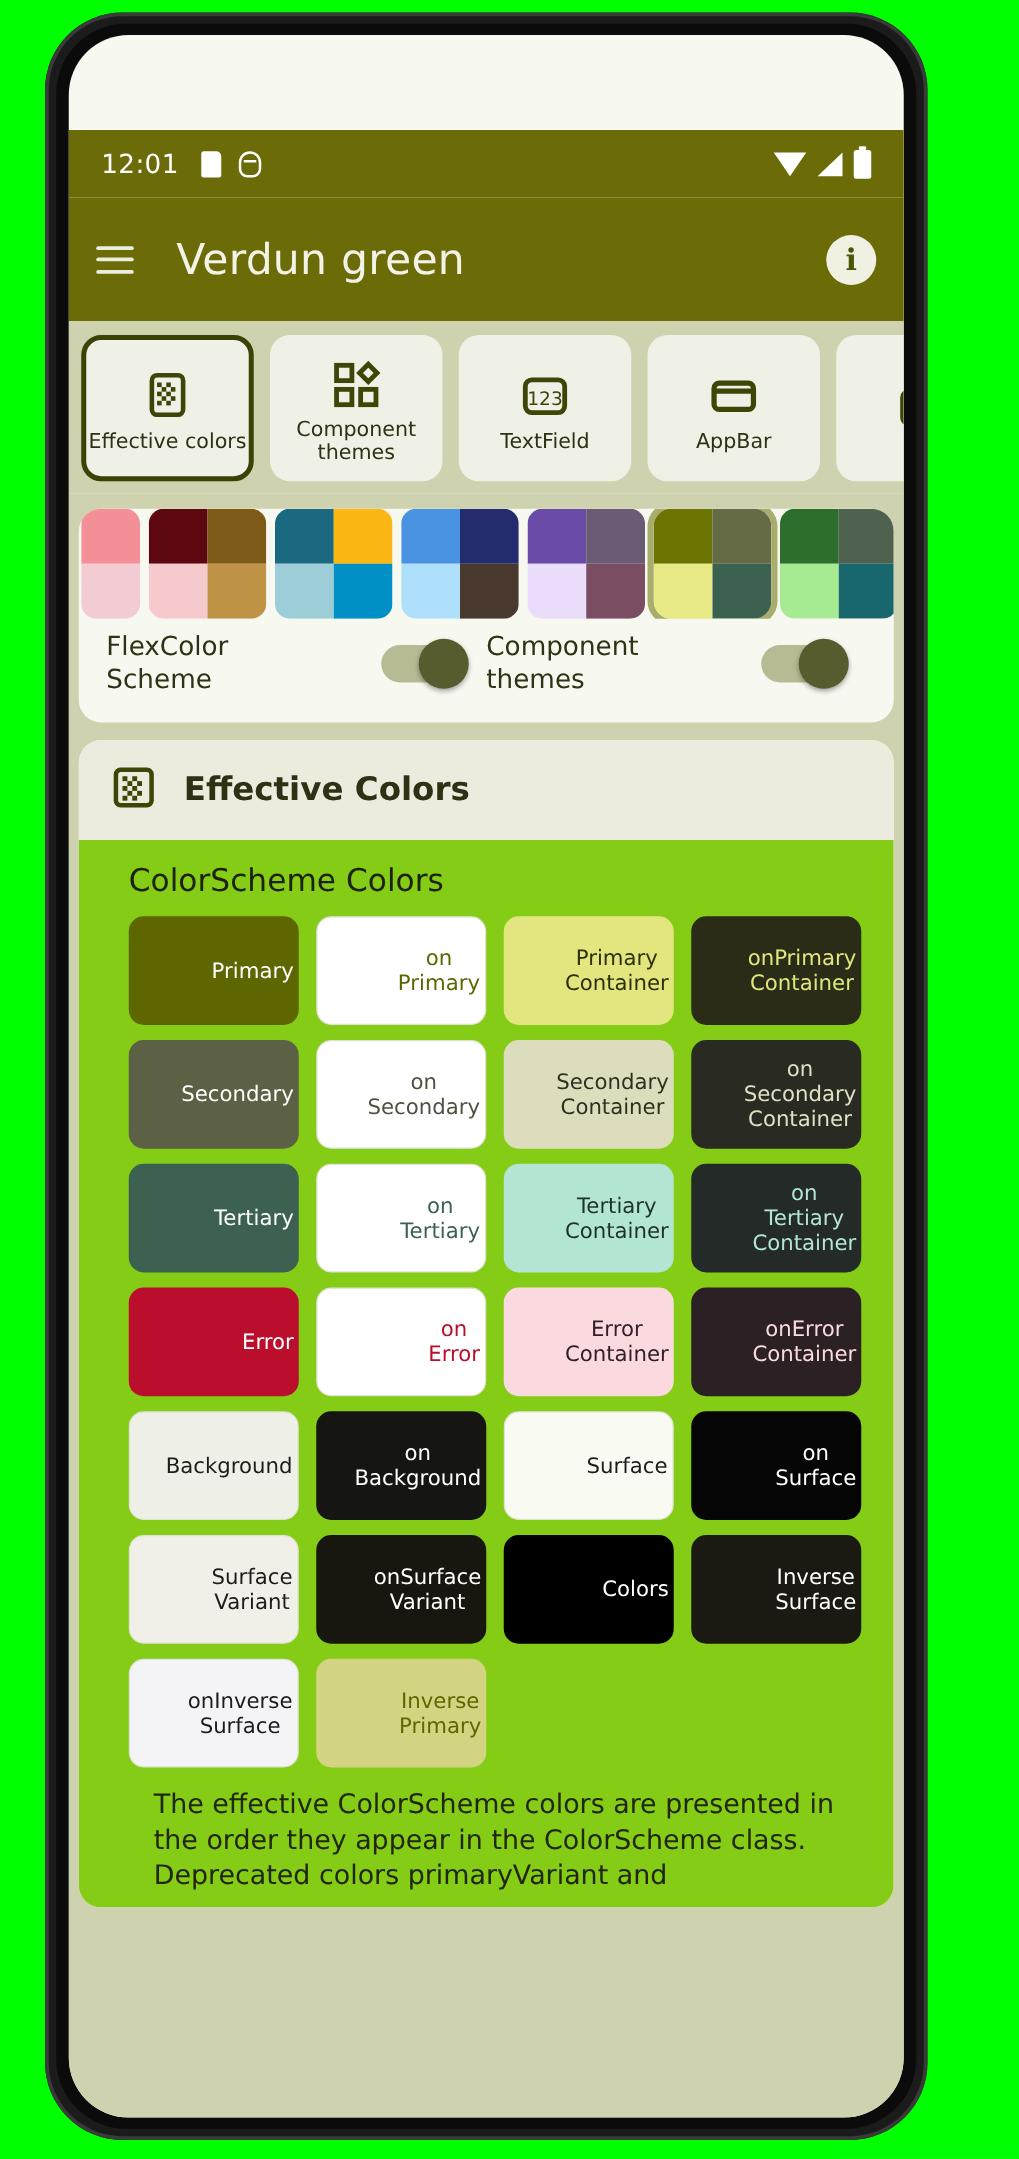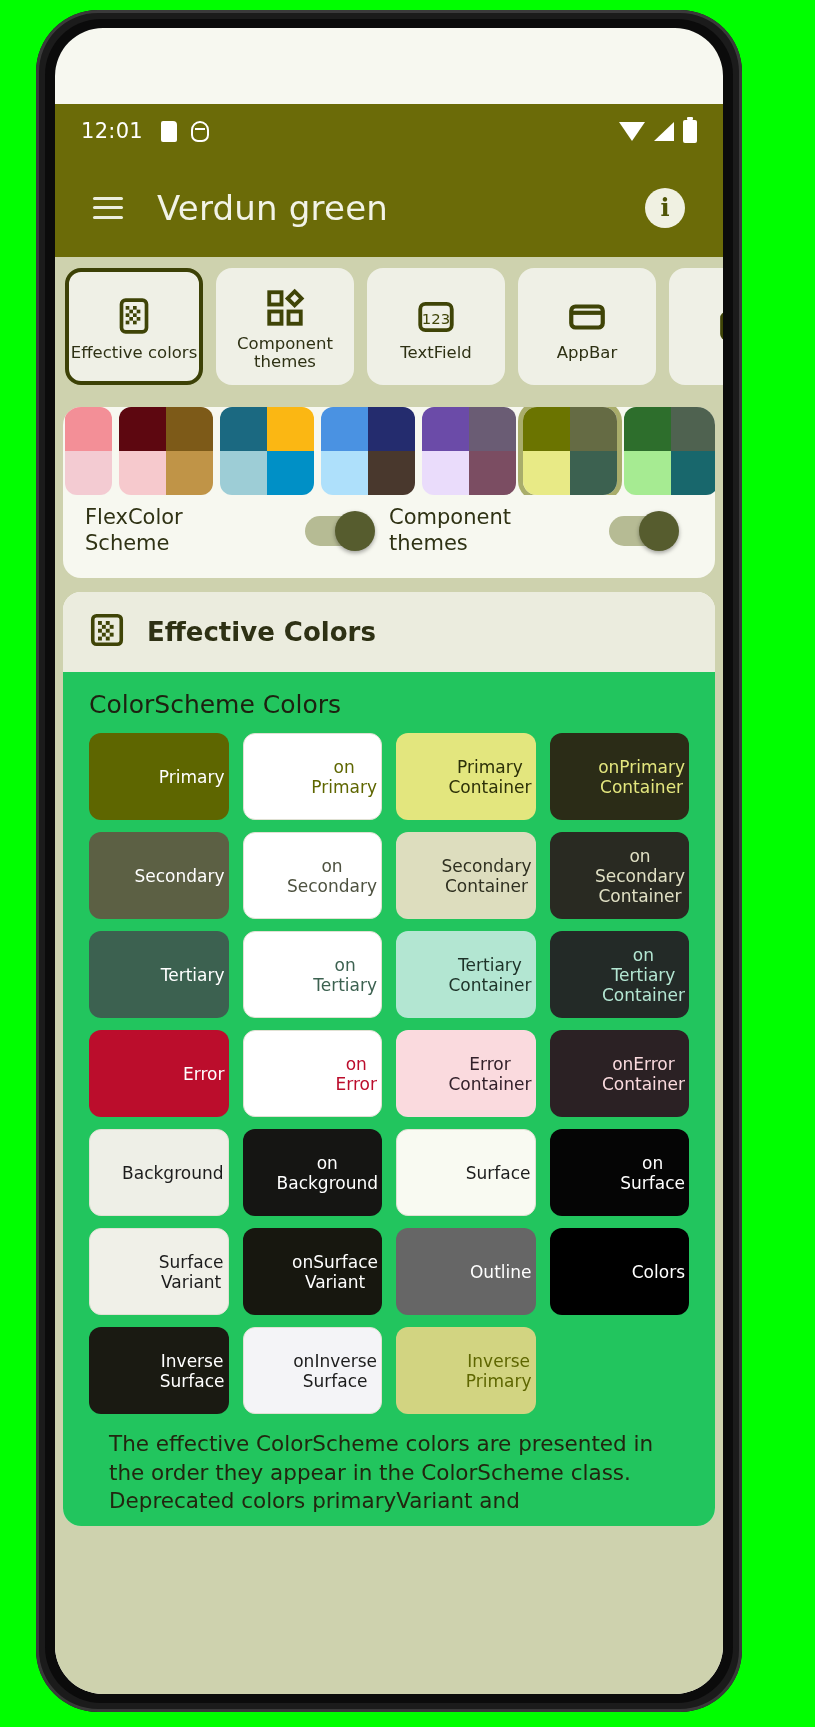--- a/index.html
+++ b/index.html
@@ -48,21 +48,21 @@
     background: var(--appbar); display:flex; align-items:center;
     padding: 0 26px; color:#fff;
   }
   .sb-time { font-size:21px; font-family:"DejaVu Sans", sans-serif; letter-spacing:.3px; }
   .sb-icons-left { display:flex; align-items:center; gap:14px; margin-left:18px; }
   .sb-icons-right { margin-left:auto; display:flex; align-items:center; gap:9px; }
 
   
   .appbar {
     position:absolute; left:0; top:130px; width:668px; height:99px;
-    background: var(--appbar); display:flex; align-items:center; padding:0 38px;
+    background: var(--appbar); display:flex; align-items:center; padding:0 22px;
   }
   .menu-icon { width:30px; height:22px; display:flex; flex-direction:column; justify-content:space-between; cursor:pointer; }
   .menu-icon span { display:block; height:3px; background:#eceedd; border-radius:2px; }
   .appbar-title {
     margin-left:34px; font-size:34px; color:#f2f3e6; font-weight:400; letter-spacing:.2px;
   }
   .info-btn {
     margin-left:auto; width:40px; height:40px; border-radius:50%;
     background:#f0f1e2; color:#4f5506; display:flex; align-items:center; justify-content:center;
     font-size:24px; font-weight:700; font-family:"DejaVu Serif", serif;
@@ -116,21 +116,21 @@
     position:absolute; right:-4px; top:-5px; width:40px; height:40px; border-radius:50%;
     background:#565c2e; box-shadow:0 2px 4px rgba(0,0,0,.35);
   }
 
   
   .panel-header {
     display:flex; align-items:center; gap:22px;
     padding: 20px 26px; background:#ebecde;
   }
   .panel-title { font-size:26px; font-weight:700; color:#2e3114; }
-  .panel-body { background:#22c55e; padding: 18px 26px 10px 26px; }
+  .panel-body { background:#84cc16; padding: 18px 26px 10px 40px; }
   .section-title { font-size:25px; color:#1d2110; margin-bottom:14px; }
 
   .grid {
     display:grid; grid-template-columns: repeat(4, 1fr); gap:12px 14px;
   }
   .box {
     height:87px; border-radius:12px; display:flex; align-items:center; justify-content:flex-end;
     text-align:center; font-size:17px; line-height:1.18; padding:4px;
   }
   .box.bordered { border:1px solid #e0e1d3; }
@@ -415,23 +415,20 @@
               </div>
               <div class="box" style="background: rgb(5, 5, 5); color: rgb(255, 255, 255);">
                 <span>on<br>Surface</span>
               </div>
               <div class="box bordered" style="background: rgb(240, 240, 232); color: rgb(28, 28, 28);">
                 <span>Surface<br>Variant</span>
               </div>
               <div class="box" style="background: rgb(23, 23, 15); color: rgb(255, 255, 255);">
                 <span>onSurface<br>Variant</span>
               </div>
-              <div class="box" style="background: rgb(102, 102, 102); color: rgb(255, 255, 255);">
-                <span>Outline</span>
-              </div>
               <div class="box" style="background: rgb(0, 0, 0); color: rgb(255, 255, 255);">
                 <span>Colors</span>
               </div>
               <div class="box" style="background: rgb(26, 26, 18); color: rgb(255, 255, 255);">
                 <span>Inverse<br>Surface</span>
               </div>
               <div class="box bordered" style="background: rgb(244, 244, 247); color: rgb(28, 28, 28);">
                 <span>onInverse<br>Surface</span>
               </div>
               <div class="box" style="background: rgb(210, 212, 129); color: rgb(94, 102, 0);">

